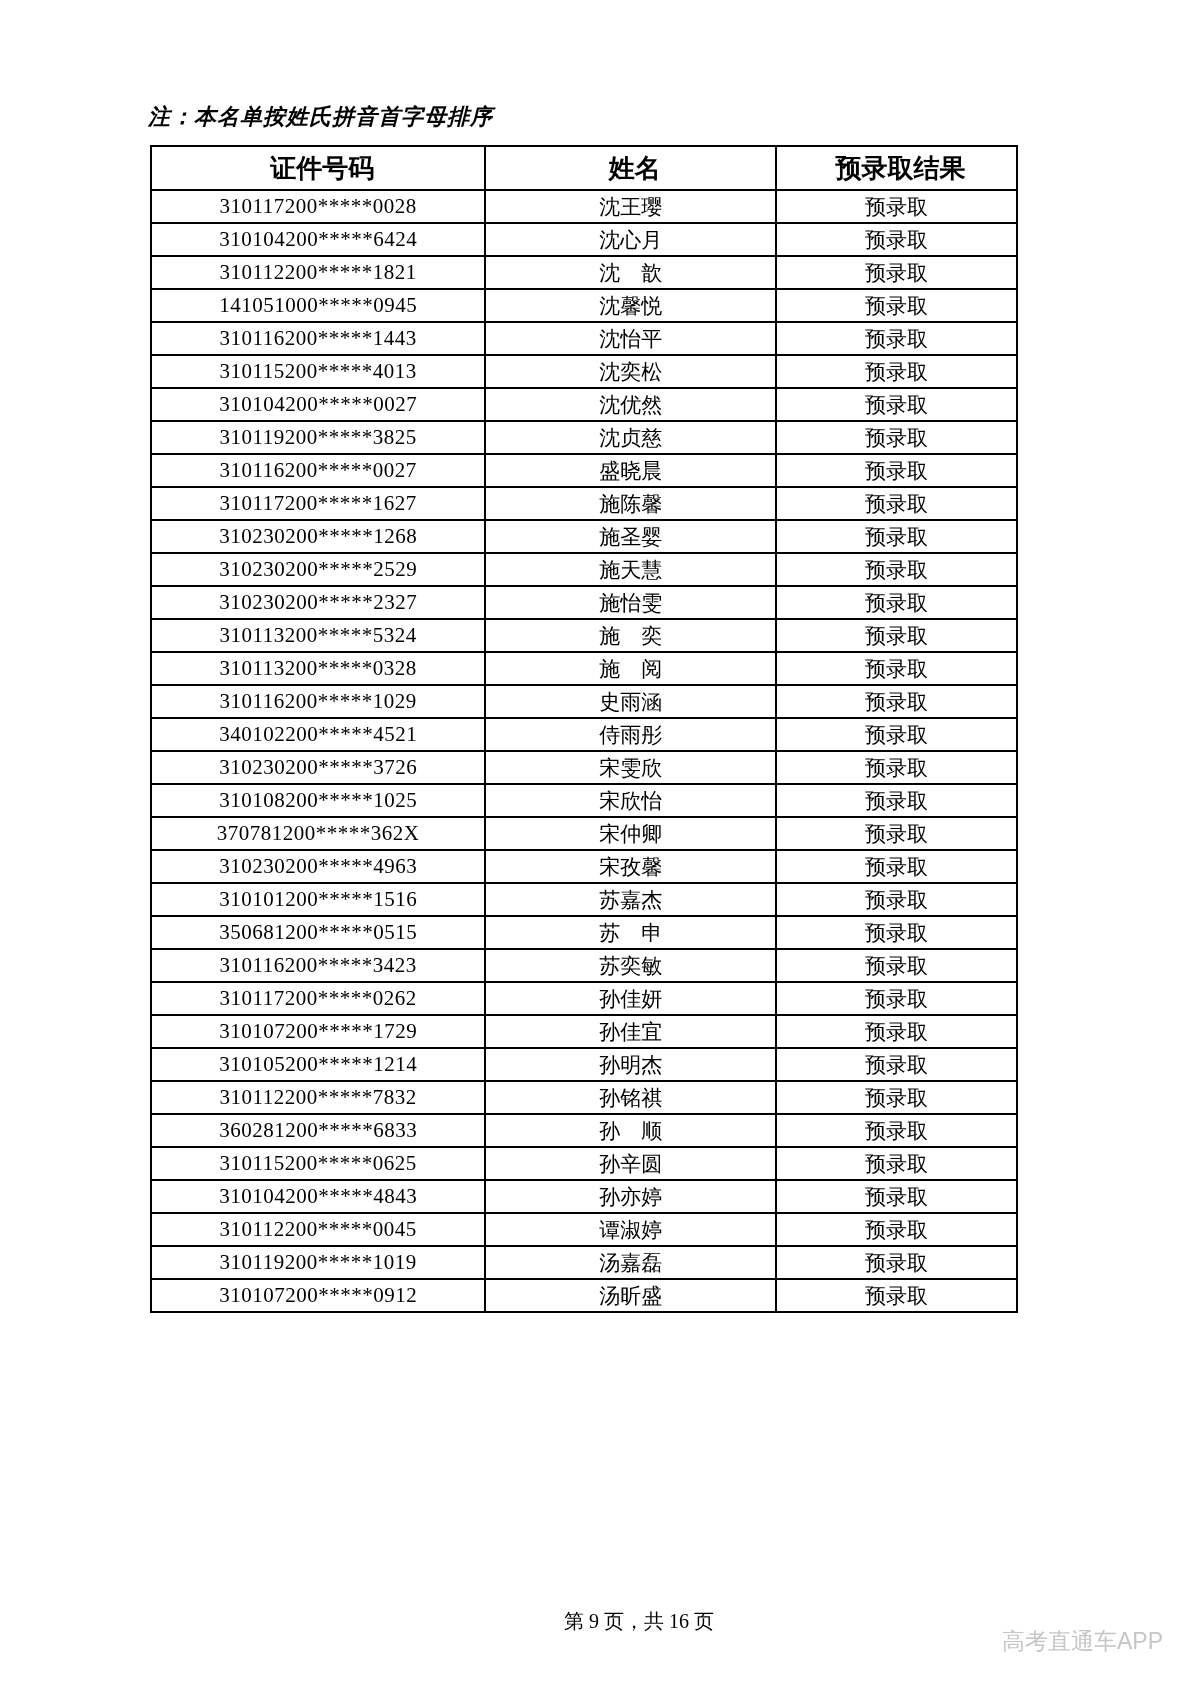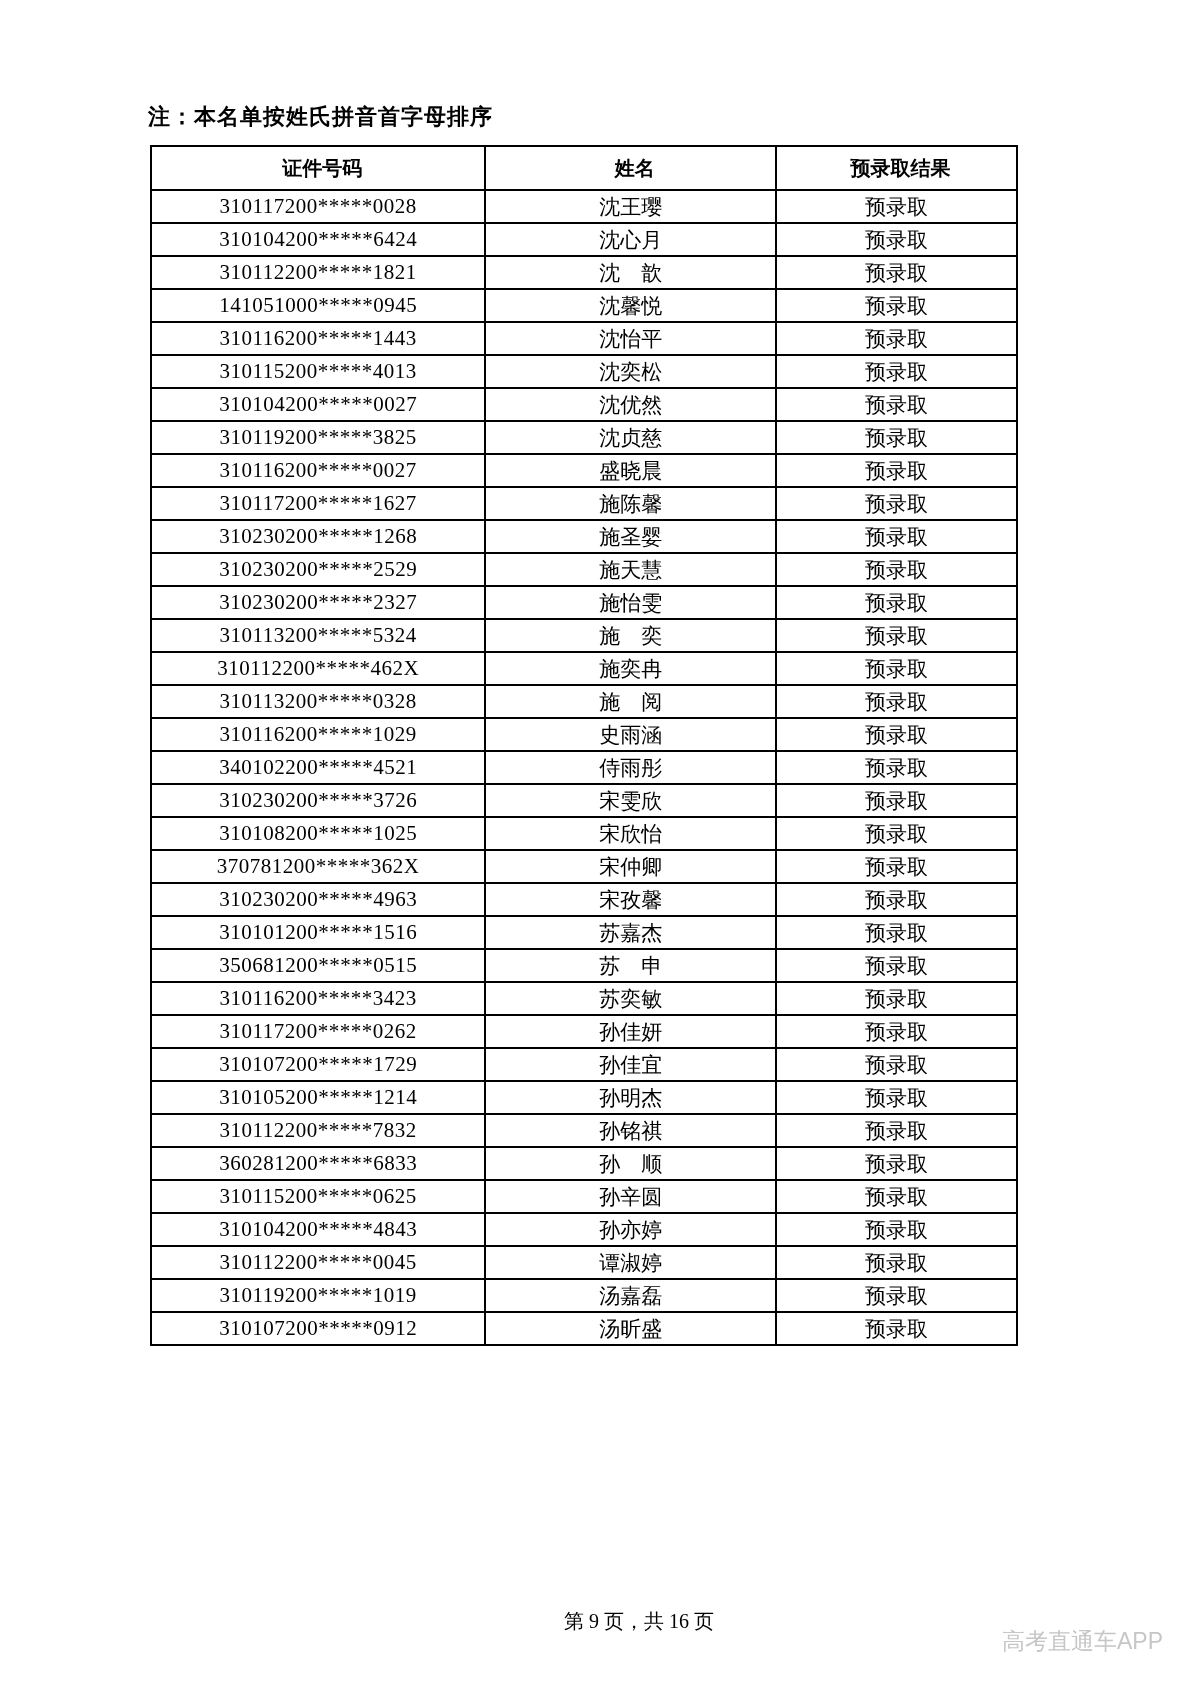--- a/index.html
+++ b/index.html
@@ -17,20 +17,21 @@
   }
   .note {
     position: absolute;
     left: 148px;
     top: 102px;
     font-family: "Liberation Sans", "DejaVu Sans", sans-serif;
     font-weight: bold;
     font-size: 22px;
     letter-spacing: 1px;
     white-space: nowrap;
+    font-style: italic;
   }
   table.roster {
     position: absolute;
     left: 150px;
     top: 145px;
     width: 868px;
     border-collapse: collapse;
     table-layout: fixed;
   }
   table.roster col.c1 { width: 38.6%; }
@@ -39,21 +40,21 @@
   table.roster th, table.roster td {
     border: 2px solid #000000;
     text-align: center;
     vertical-align: middle;
     padding: 0;
     overflow: hidden;
     white-space: nowrap;
   }
   table.roster th {
     height: 42px;
-    font-size: 20px;
+    font-size: 26px;
     font-weight: bold;
     padding-left: 8px;
   }
   table.roster td {
     height: 31px;
     font-size: 21px;
     font-weight: normal;
   }
   td.id-cell {
     font-family: "Liberation Serif", "DejaVu Serif", serif;
@@ -163,25 +164,20 @@
         <td class="id-cell">310230200*****2327</td>
         <td>施怡雯</td>
         <td>预录取</td>
       </tr>
       <tr>
         <td class="id-cell">310113200*****5324</td>
         <td>施　奕</td>
         <td>预录取</td>
       </tr>
       <tr>
-        <td class="id-cell">310112200*****462X</td>
-        <td>施奕冉</td>
-        <td>预录取</td>
-      </tr>
-      <tr>
         <td class="id-cell">310113200*****0328</td>
         <td>施　阅</td>
         <td>预录取</td>
       </tr>
       <tr>
         <td class="id-cell">310116200*****1029</td>
         <td>史雨涵</td>
         <td>预录取</td>
       </tr>
       <tr>

